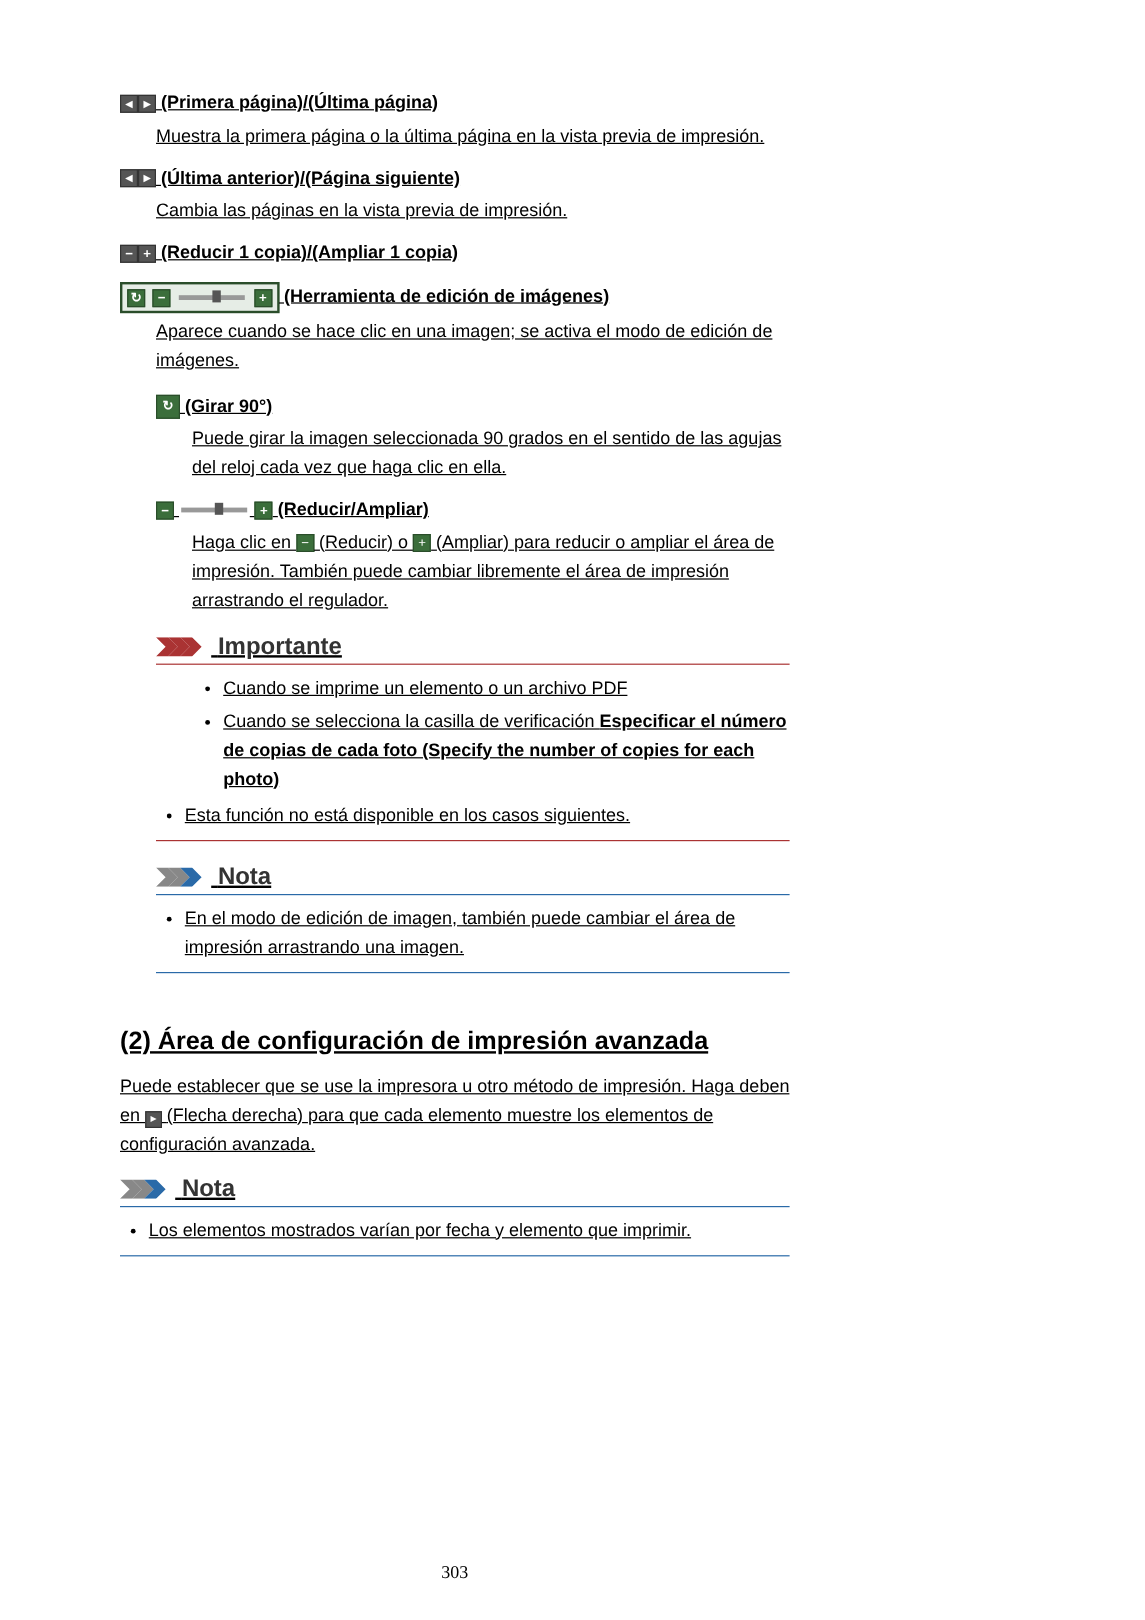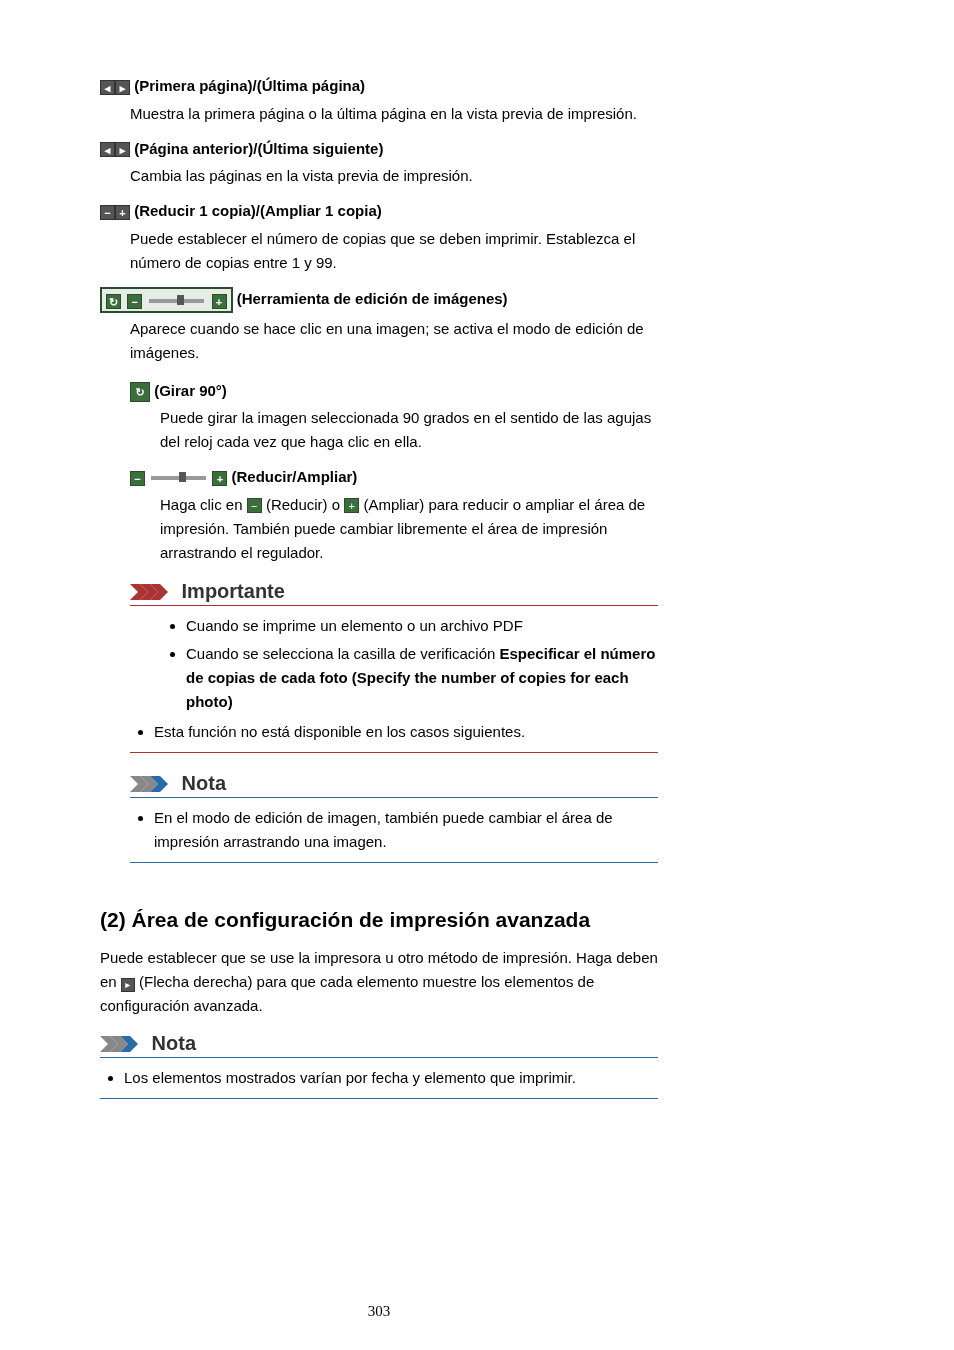--- a/index.html
+++ b/index.html
@@ -9,20 +9,21 @@
     background: #fff;
     margin: 0;
     padding: 0;
   }
   .page {
     width: 758px;
     min-height: 1350px;
     padding: 60px 100px 40px 100px;
     box-sizing: border-box;
     position: relative;
+    text-decoration: underline;
   }
   .icon {
     display: inline-block;
     width: 15px;
     height: 15px;
     background: #666;
     color: #fff;
     font-size: 11px;
     line-height: 15px;
     text-align: center;
@@ -139,29 +140,28 @@
 
   <dl>
     <dt>
       <span class="icon dark">◂</span><span class="icon dark">▸</span>
       <span>(Primera página)/(Última página)</span>
     </dt>
     <dd>Muestra la primera página o la última página en la vista previa de impresión.</dd>
 
     <dt>
       <span class="icon dark">◂</span><span class="icon dark">▸</span>
-      <span>(Página anterior)/(Última siguiente)</span>
+      <span>(Última anterior)/(Página siguiente)</span>
     </dt>
     <dd>Cambia las páginas en la vista previa de impresión.</dd>
 
     <dt>
       <span class="icon minus">−</span><span class="icon plus">+</span>
       <span>(Reducir 1 copia)/(Ampliar 1 copia)</span>
     </dt>
-    <dd>Puede establecer el número de copias que se deben imprimir. Establezca el número de copias entre 1 y 99.</dd>
 
     <dt>
       <span class="icon-wide">
         <span class="icon green">↻</span>
         <span class="icon green">−</span>
         <span class="slider"></span>
         <span class="icon green">+</span>
       </span>
       <span>(Herramienta de edición de imágenes)</span>
     </dt>

